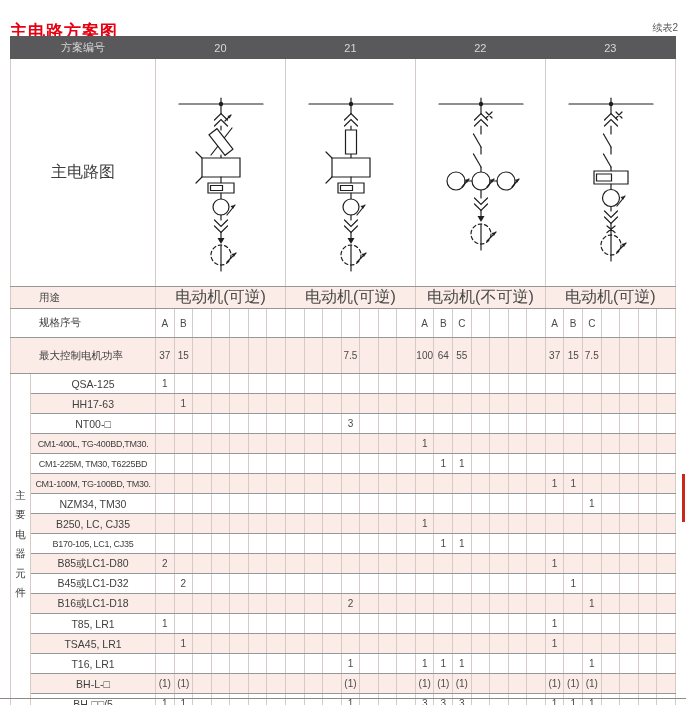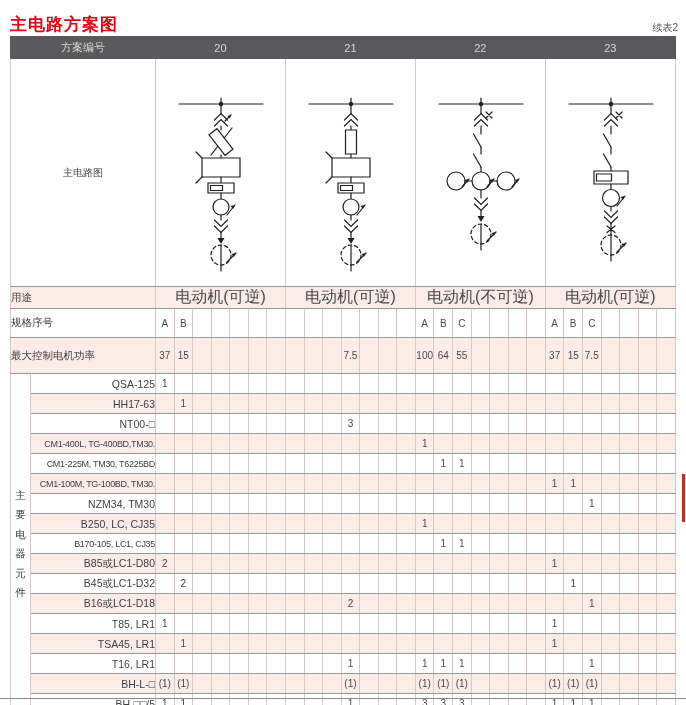--- a/index.html
+++ b/index.html
@@ -1,47 +1,47 @@
 <!DOCTYPE html>
 <html><head>
 <meta charset="utf-8">
 <style>
   html,body{margin:0;padding:0;background:#fff;}
   body{width:686px;height:705px;position:relative;overflow:hidden;
        font-family:"Liberation Sans","DejaVu Sans",sans-serif;color:#3c3c3c;}
-  .title{position:absolute;left:10px;top:13px;font-size:17px;font-weight:bold;color:#e60012;letter-spacing:1px;}
+  .title{position:absolute;left:10px;top:20px;font-size:17px;font-weight:bold;color:#e60012;letter-spacing:1px;}
   .cont{position:absolute;right:8px;top:21px;font-size:10px;color:#595959;text-align:center;}
   table{position:absolute;left:10px;top:36px;width:665px;border-collapse:collapse;table-layout:fixed;
         border-right:1px solid #b9b0ac;border-left:1px solid #cfc6c2;border-bottom:1px solid #7f1d1d;}
   col.c-side{width:20px}
   col.c-label{width:125px}
   col.dcol{width:18.5714px}
   td{padding:0;vertical-align:middle;border-left:1px solid #d4cbc7;border-right:1px solid #d4cbc7;
      border-top:1px solid #979797;border-bottom:1px solid #979797;
      font-size:10px;color:#4a4a4a;text-align:center;overflow:hidden;white-space:nowrap;}
   tr.r-head{height:22px}
   tr.r-head td{background:#59595b;color:#d8d8d8;font-size:11px;border:1px solid #59595b;border-left:1px solid #7e7e80;}
   tr.r-head td:first-child{border-left:1px solid #59595b;}
   tr.r-diagram{height:226px}
   tr.r-diagram td{background:#fff;}
   tr.r-usage{height:22px}
   tr.r-spec{height:29px}
   tr.r-power{height:36px}
   tr.r-comp{height:20px}
-  td.rowlabel{text-align:left;font-size:10.5px;color:#3f3f3f;font-family:Liberation Mono, monospace;}
-  td.complabel{text-align:right;font-size:10.5px;color:#3f3f3f;}
+  td.rowlabel{text-align:left;padding-left:28px;font-size:10.5px;color:#3f3f3f;font-family:Liberation Mono, monospace;}
+  td.complabel{text-align:center;font-size:10.5px;color:#3f3f3f;}
   td.complabel.small{font-size:9px;letter-spacing:-0.3px;}
   td.gs{border-left:1px solid #979797;}
   tr.pink td{background:#fbece7;}
   tr.pink td.gs, td.gs{border-left-color:#979797;}
   td.side{background:#fff;}
   .vlabel{display:flex;flex-direction:column;align-items:center;justify-content:center;gap:9px;
           font-size:10.5px;color:#3a3a3a;line-height:1;}
   td.ucell{font-size:16px;margin-top:36px;}
-  td.diaglabel{background:#fff;font-size:10px;color:#3f3f3f;margin-left:6px;}
+  td.diaglabel{background:#fff;font-size:16px;color:#3f3f3f;margin-left:6px;}
   svg.circ{display:block;margin:0 auto;}
   svg.circ *{vector-effect:non-scaling-stroke;}
   .redbar{position:absolute;left:682px;top:474px;width:3px;height:48px;background:#cb281d;}
   .bottomline{position:absolute;left:0;top:698px;width:686px;height:1px;background:#8a8a8a;}
 </style>
 </head>
 <body>
 
 <div class="title">主电路方案图</div>
 <div class="cont">续表2</div>

